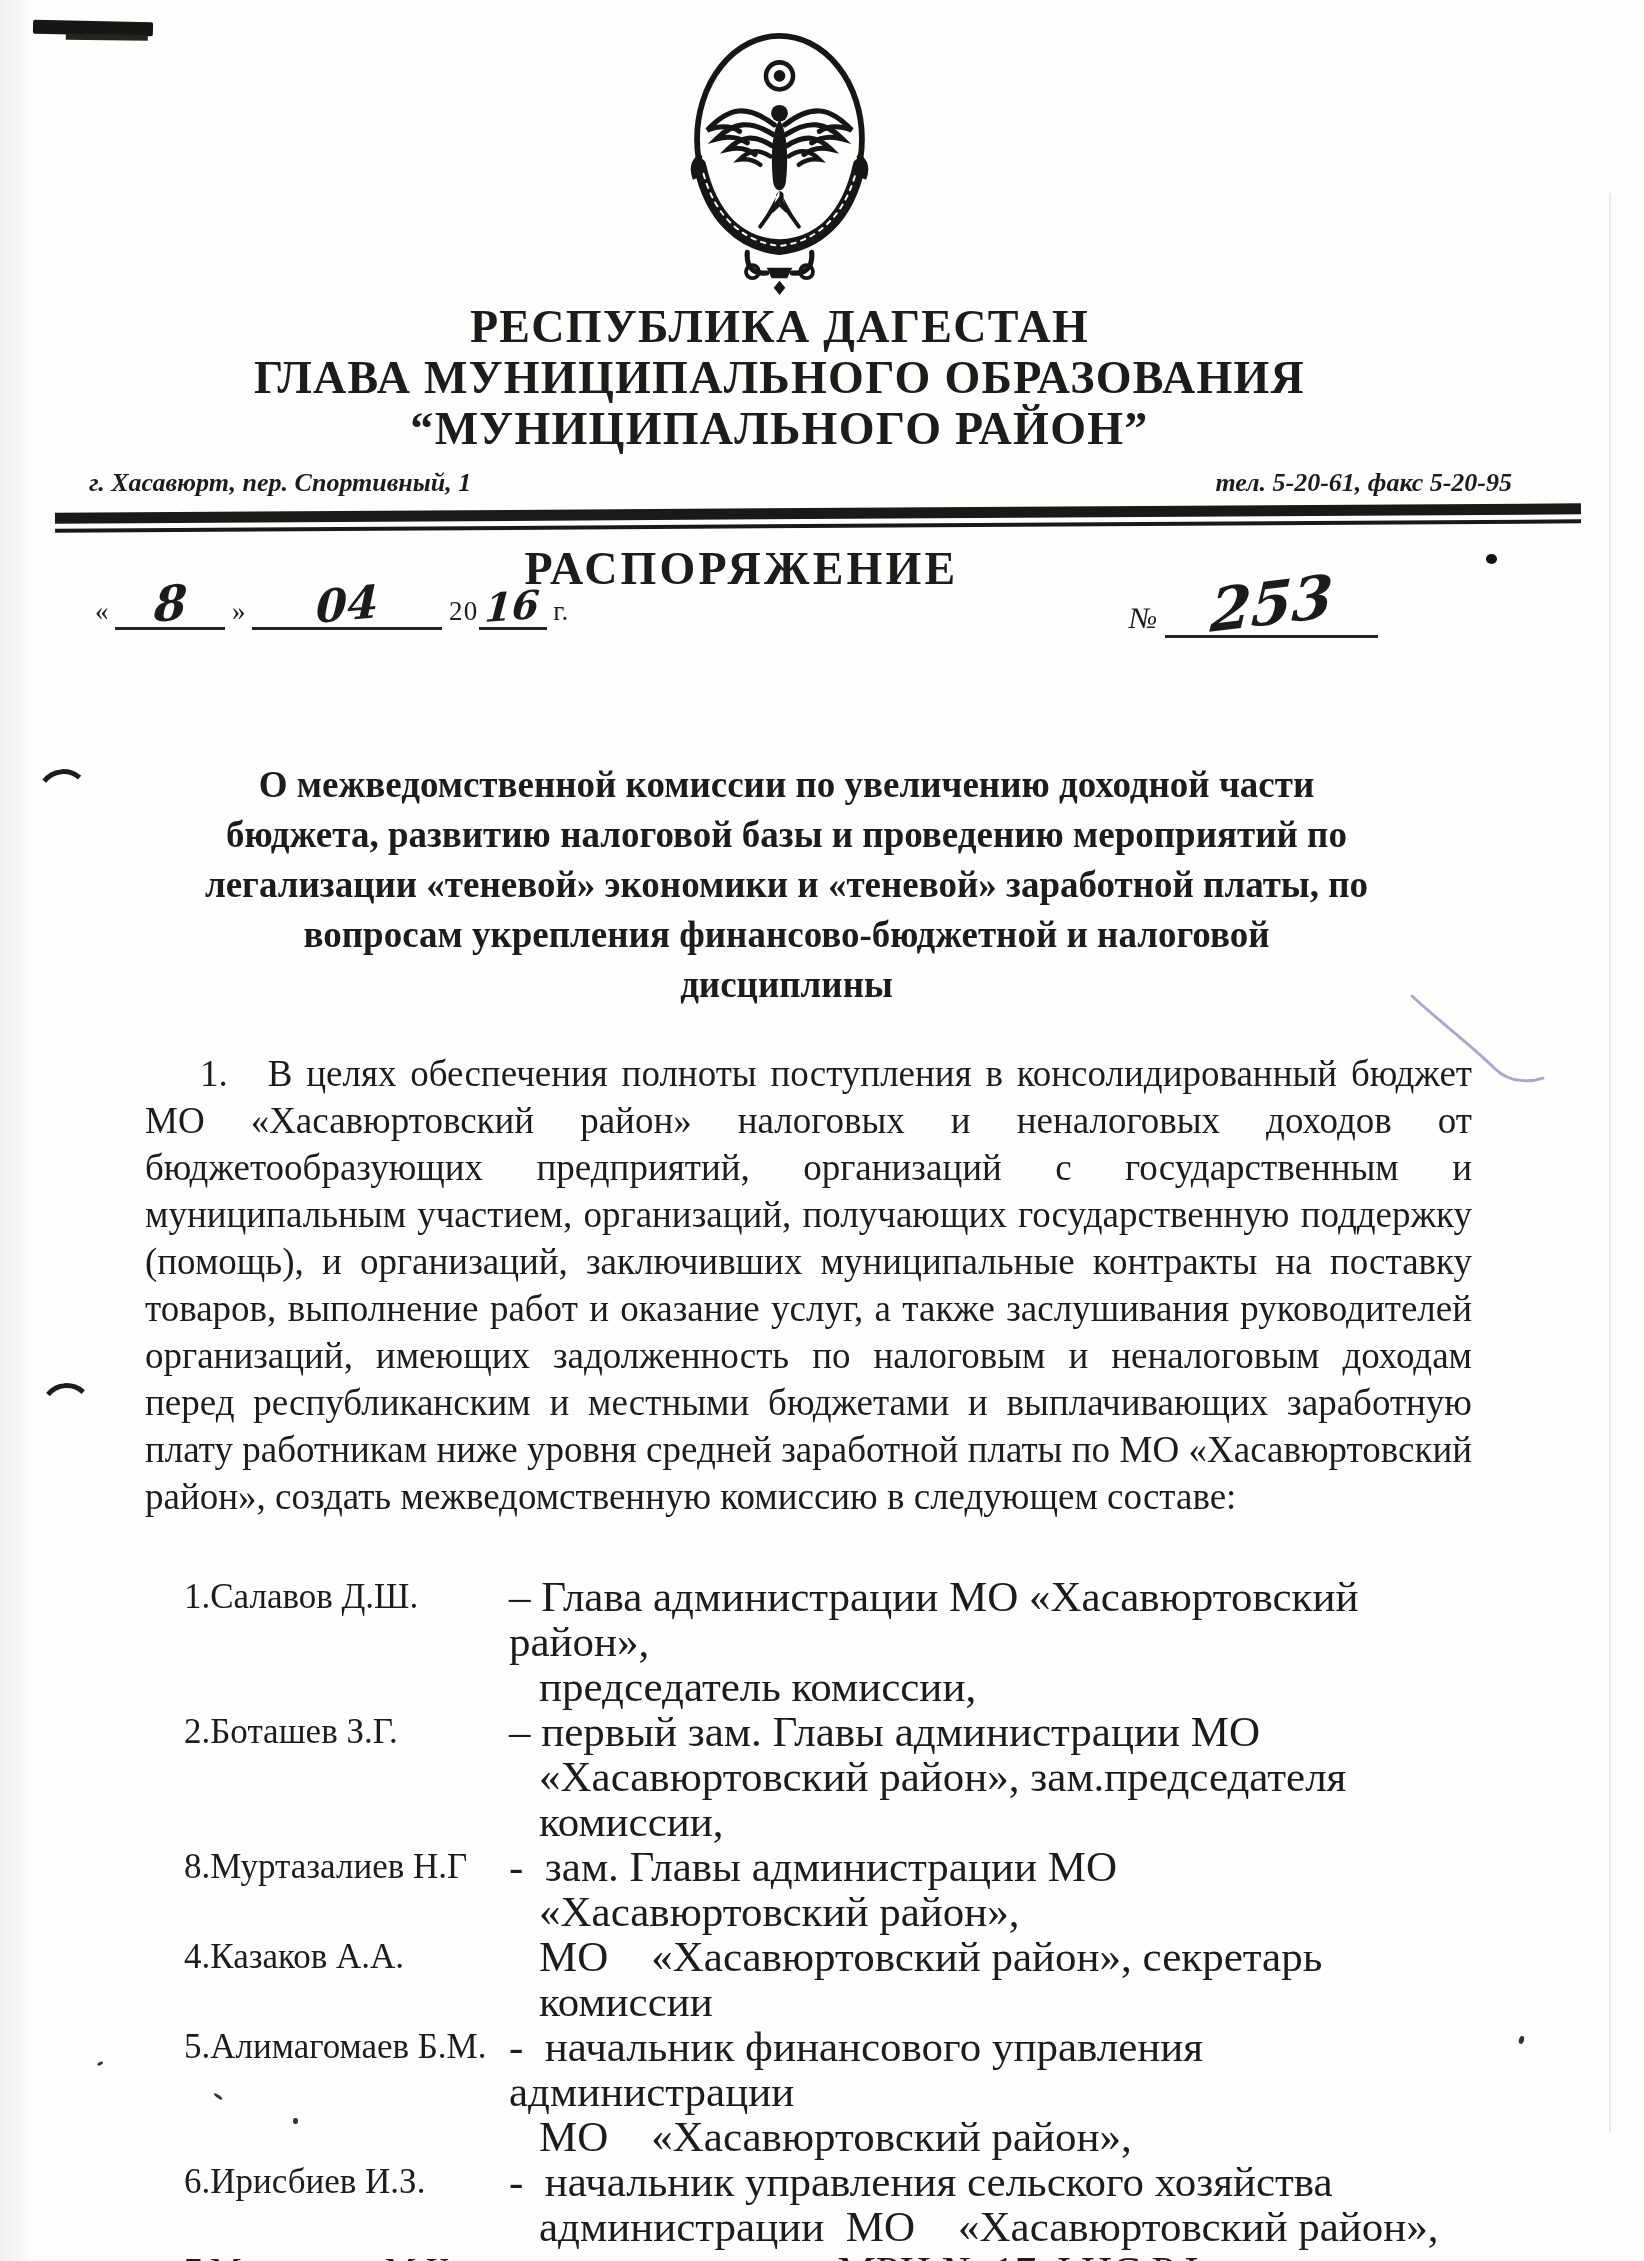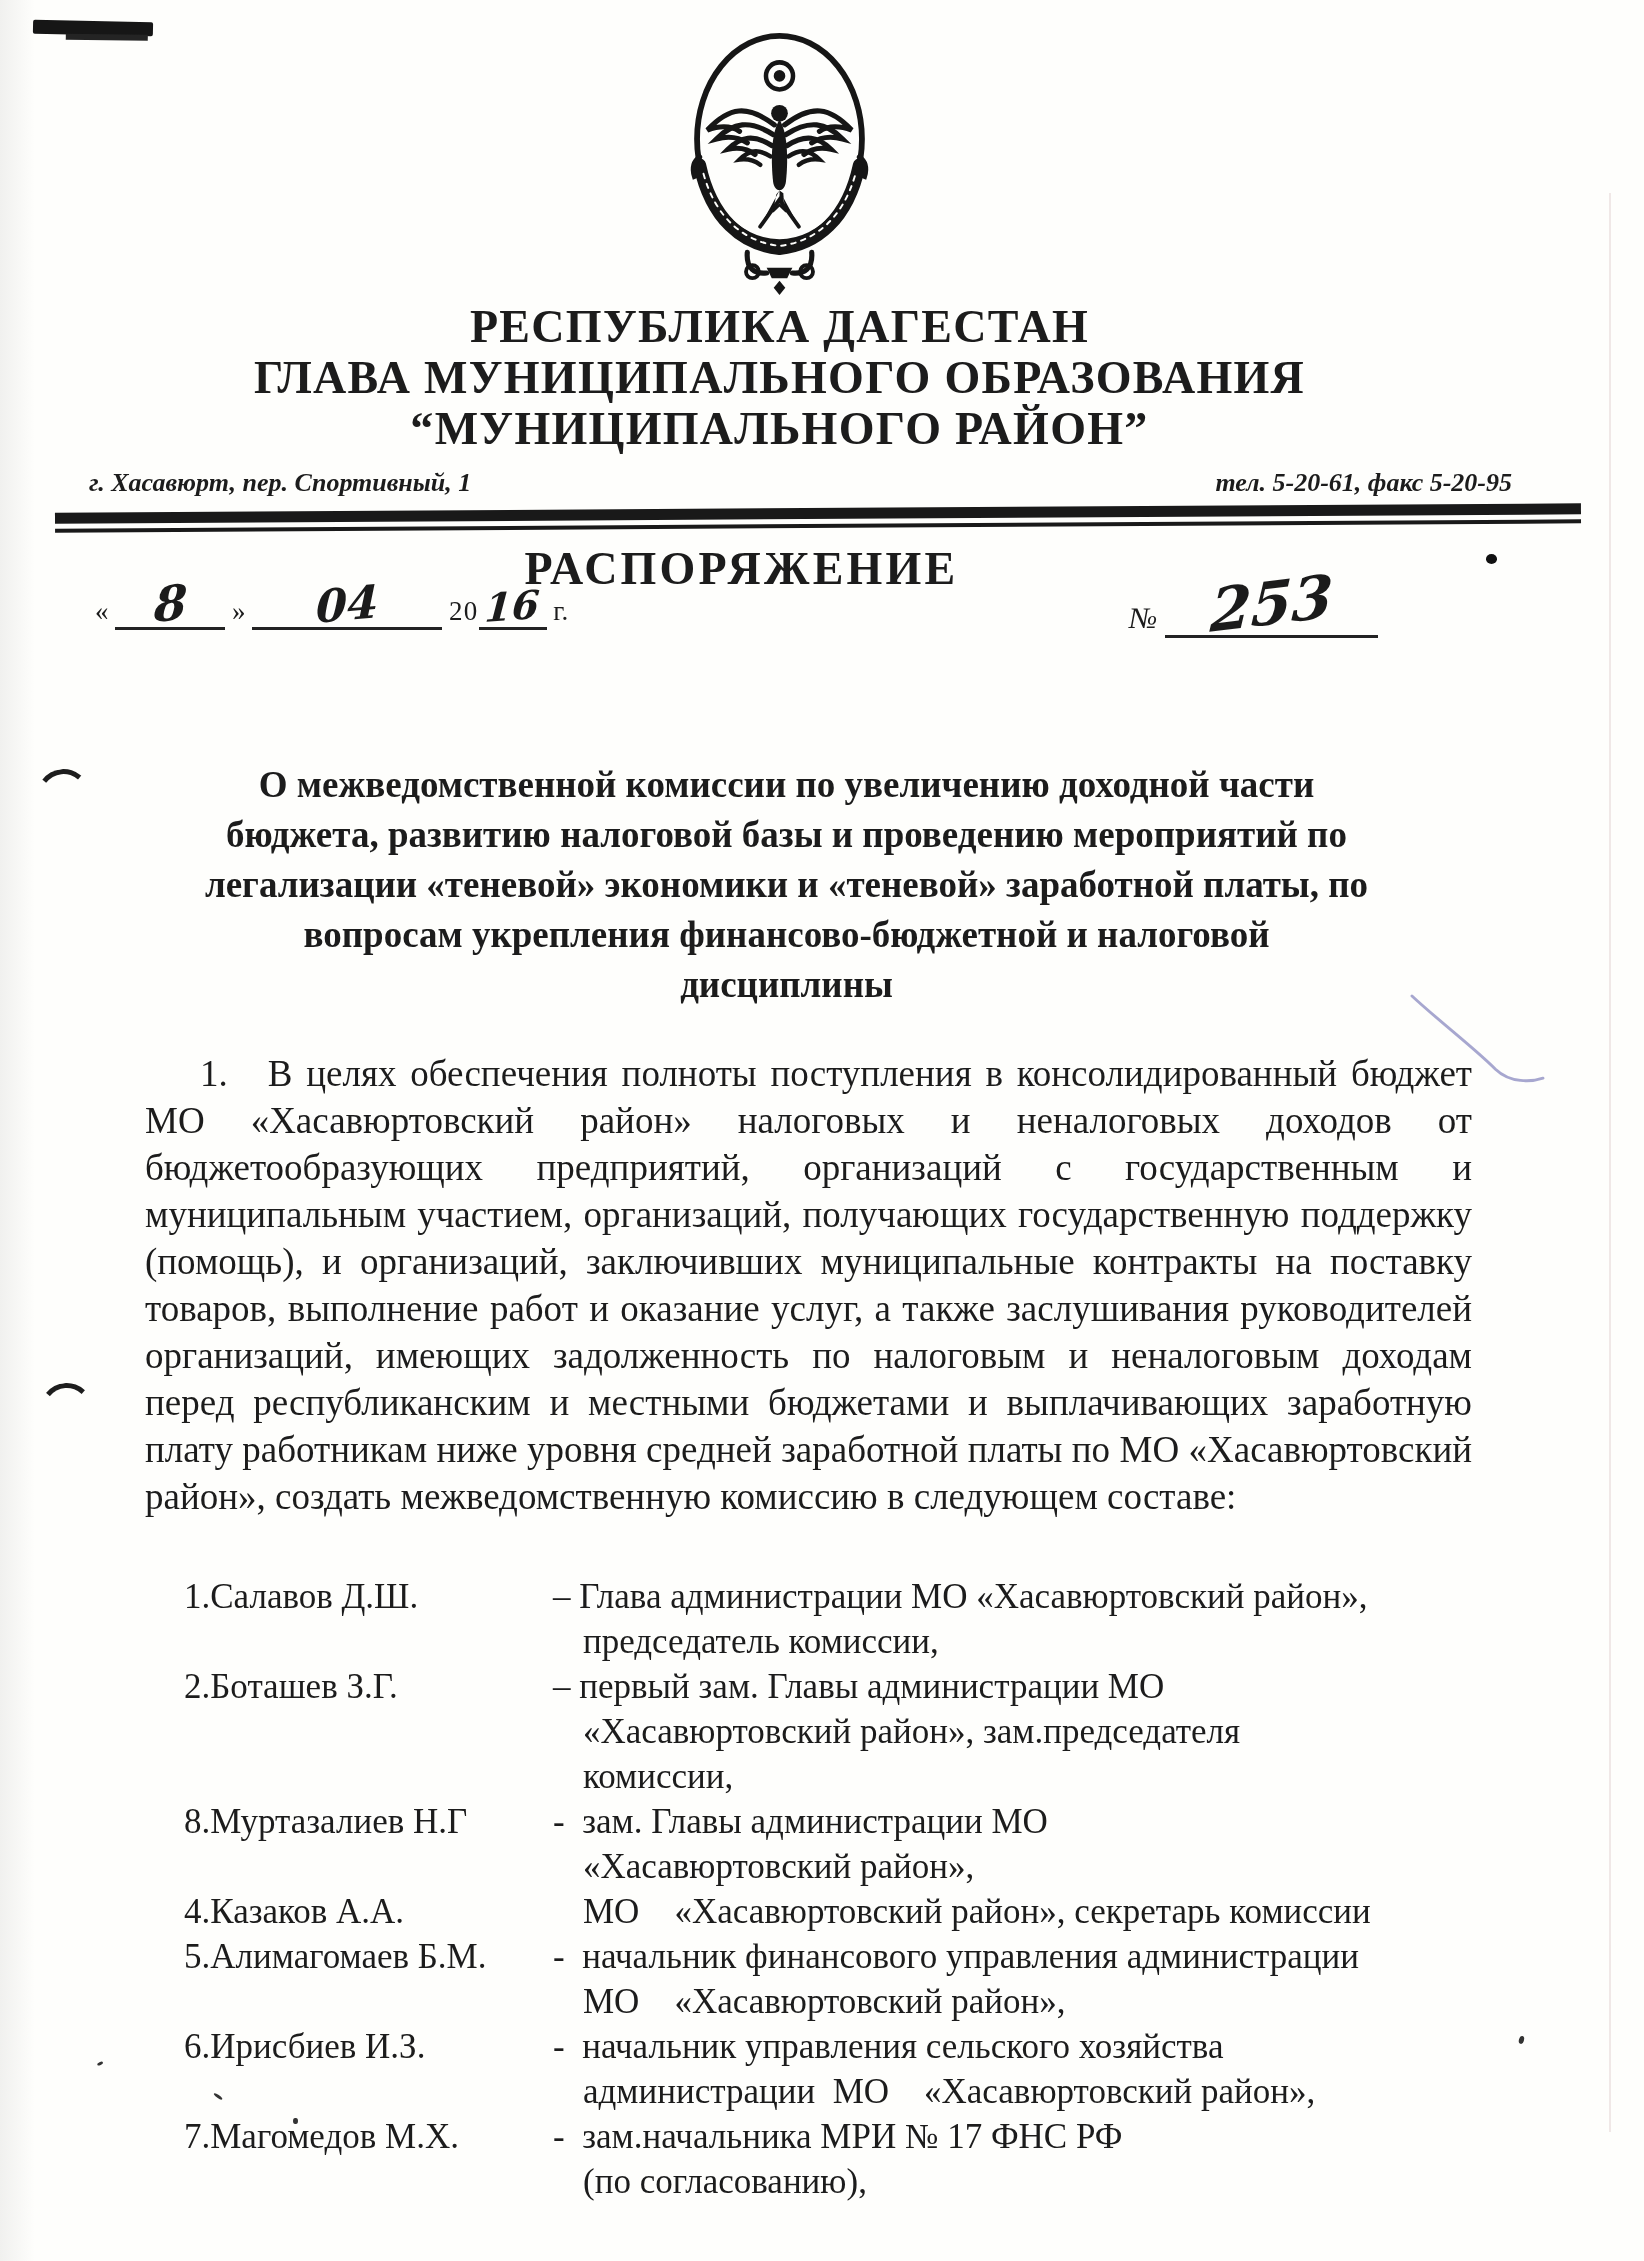--- a/index.html
+++ b/index.html
@@ -103,23 +103,23 @@
   
   .body-par{
     margin:40px 172px 0 145px;
     font-size:37px;line-height:47px;
     text-align:justify;
   }
   .item-no{display:inline-block;margin-left:55px;margin-right:40px;}
 
   
   .members{margin:54px 155px 0 184px;}
-  .member-row{display:grid;grid-template-columns:325px 1fr;gap:44px;}
+  .member-row{display:grid;grid-template-columns:325px 1fr;}
   .member-name{font-size:35px;line-height:45px;white-space:nowrap;}
-  .member-role{font-size:35px;line-height:45px;}
+  .member-role{font-size:43px;line-height:45px;}
   .role-line{white-space:pre-wrap;}
   .role-line.cont{padding-left:30px;}
 </style>
 </head>
 <body>
 
 <div class="page">
 
   <div class="scan-bar"></div>
   <div class="punch-arc a1"></div>

